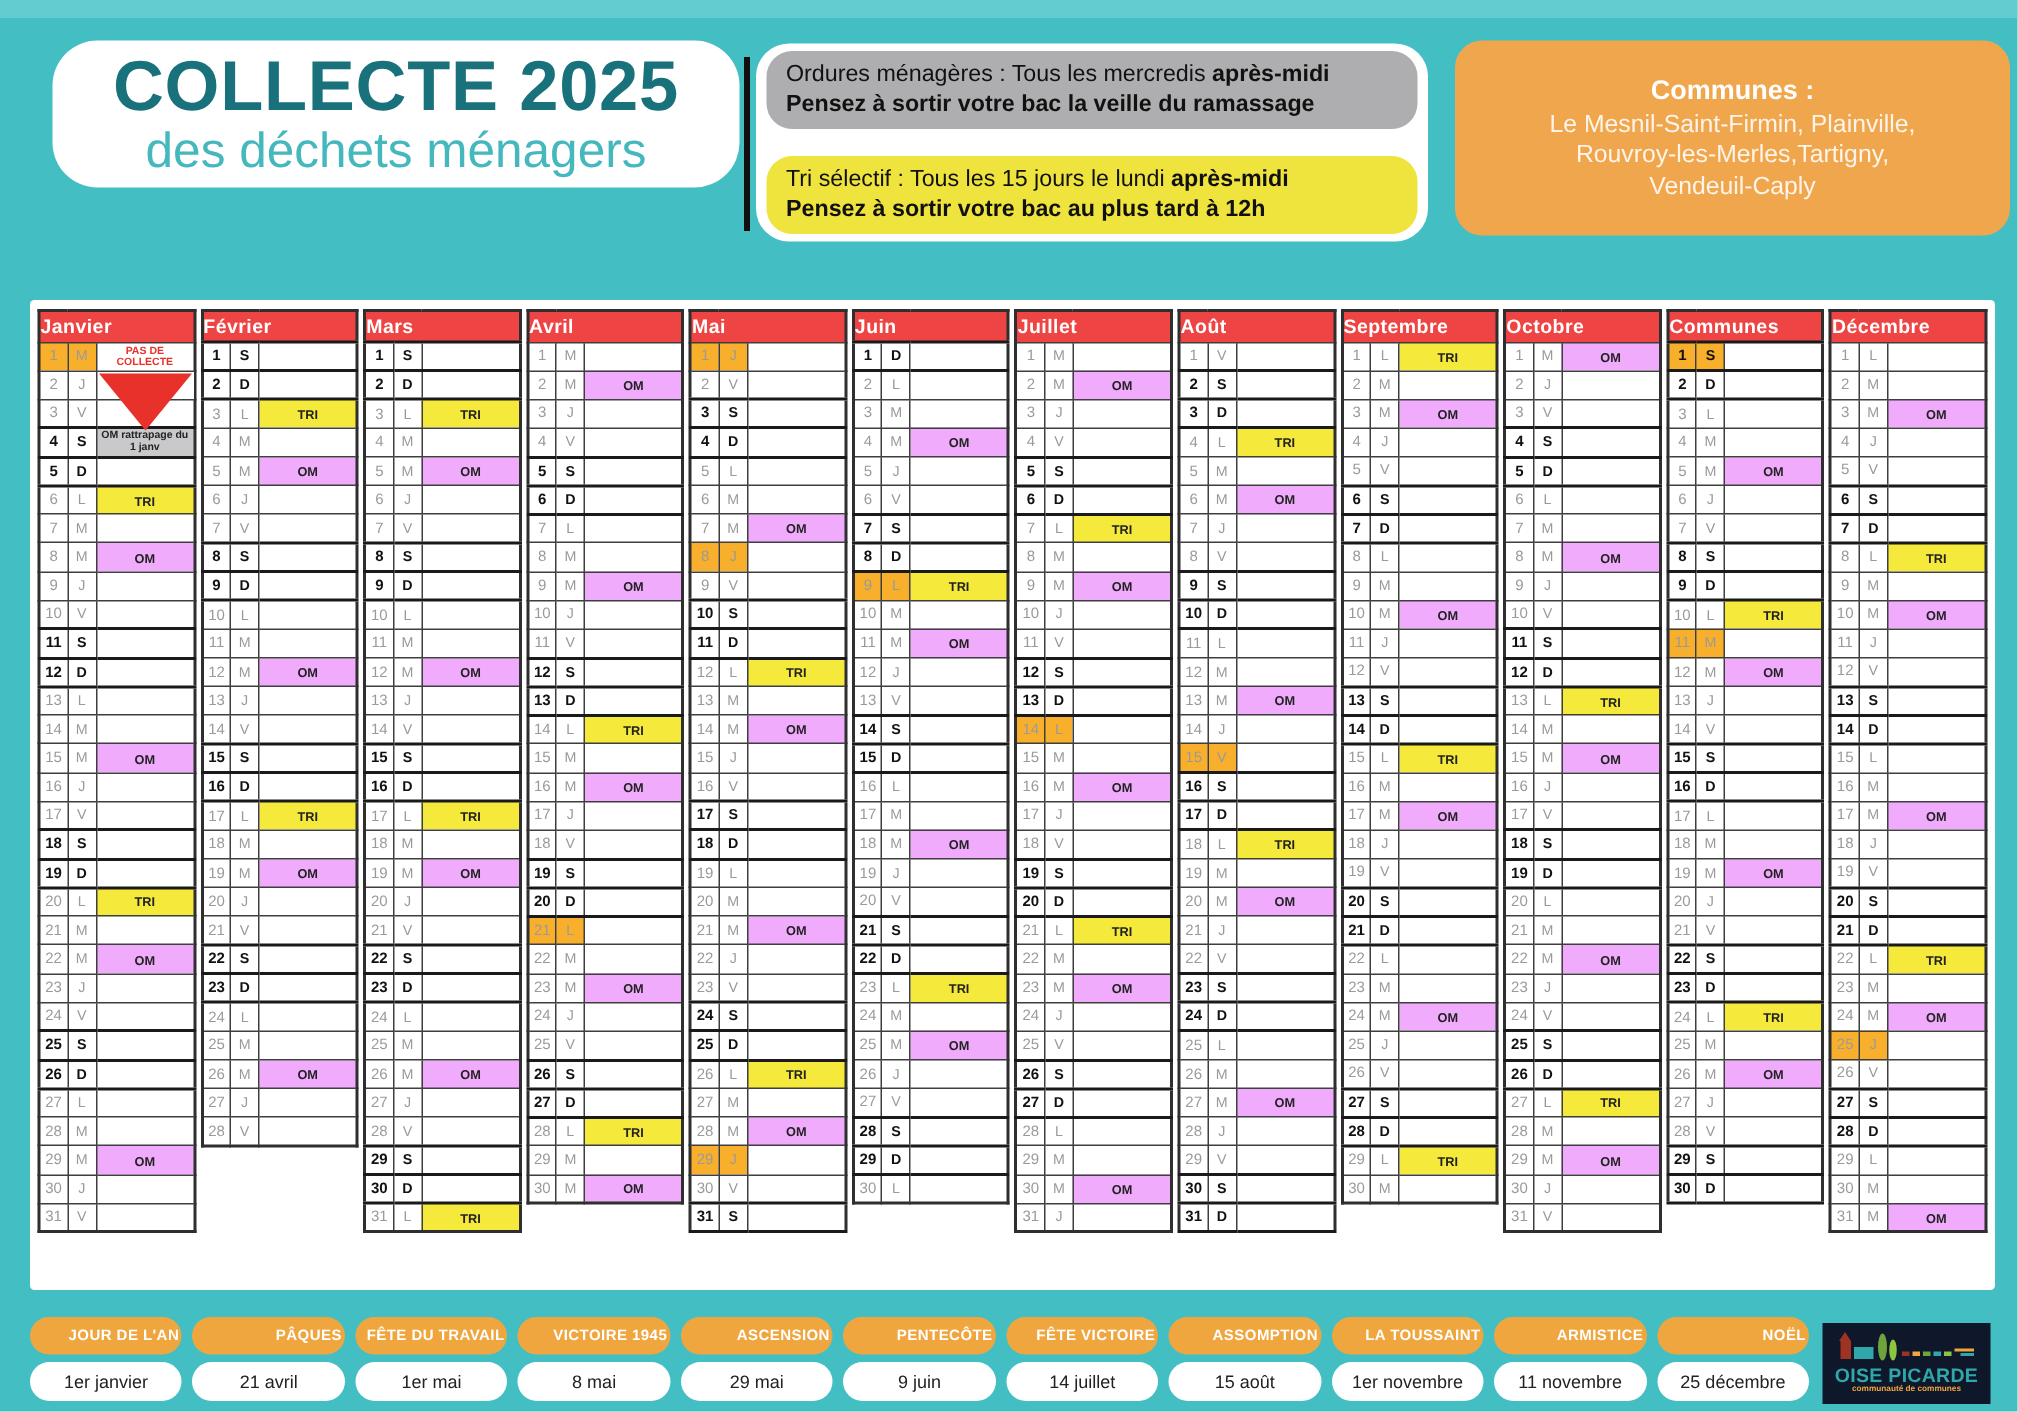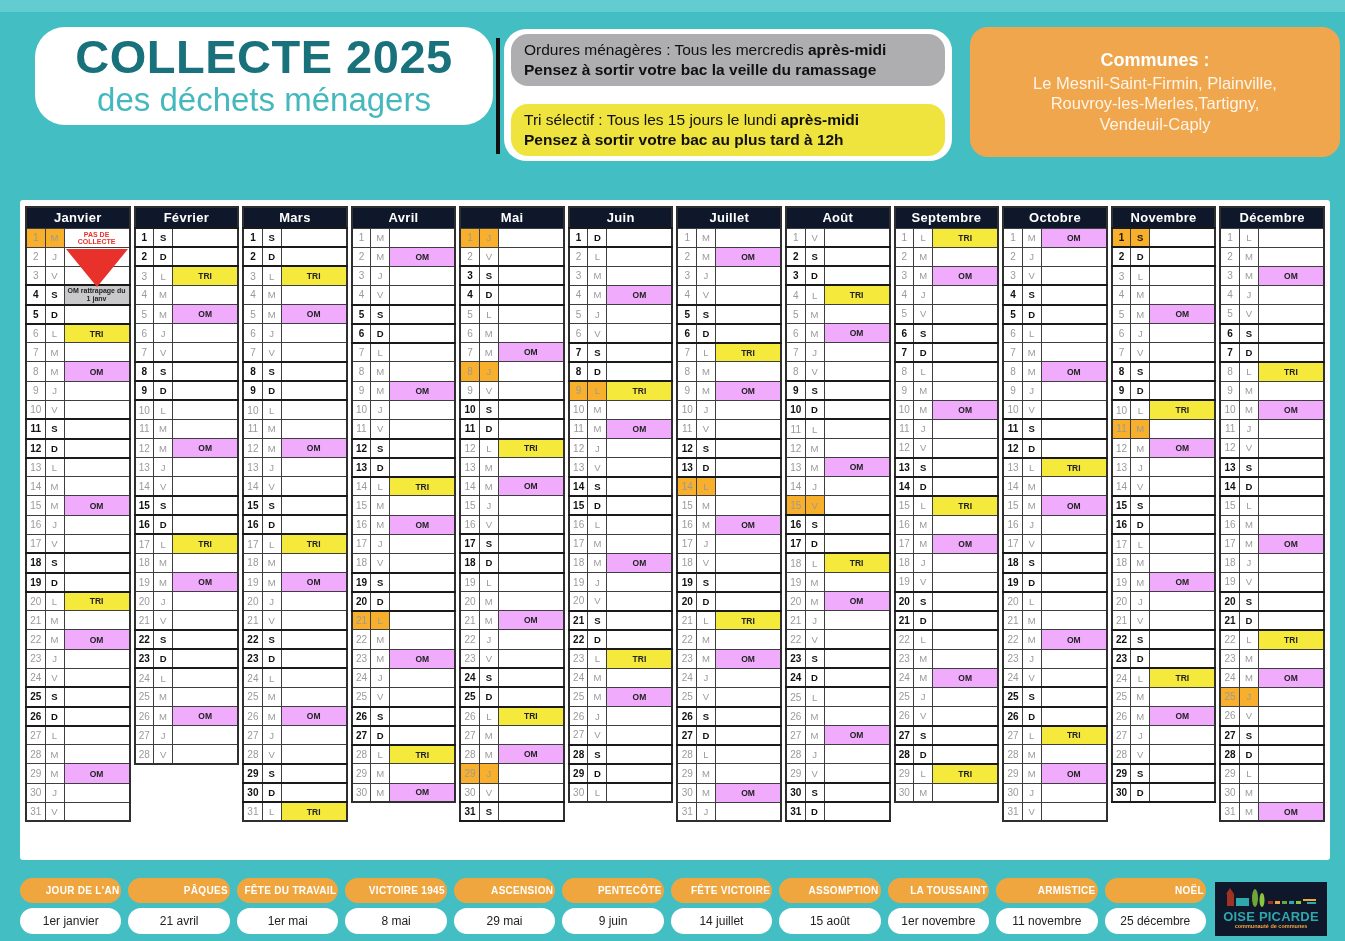--- a/index.html
+++ b/index.html
@@ -42,22 +42,22 @@
   .communes-line { color:rgba(255,255,255,0.88); font-size:16.5px; line-height:1.25; }
 
   
   .cal-panel {
     position:absolute; left:20px; top:200px; width:1310px; height:660px;
     background:#fff; border-radius:3px; padding:6px 5px;
   }
   .months { display:flex; gap:3px; align-items:flex-start; }
   table.month { flex:1; border-collapse:collapse; table-layout:fixed; width:100%; border:2px solid #2F2F2F; }
   table.month th.mh {
-    background:#0f172a; color:#fff; font-weight:700; font-size:13px;
-    height:21px; text-align:center; border:1px solid #3E3E3E; letter-spacing:0.3px;
+    background:#ef4444; color:#fff; font-weight:700; font-size:13px;
+    height:21px; text-align:left; border:1px solid #3E3E3E; letter-spacing:0.3px;
   }
   table.month td { border:1px solid #3E3E3E; height:19.15px; padding:0; text-align:center; vertical-align:middle; background:#fff; }
   td.num { font-size:10px; color:#9A9A9A; }
   td.let { font-size:9.5px; color:#9A9A9A; }
   td.num.we, td.let.we { color:#111; font-weight:700; }
   tr.we td { border-top:2px solid #1A1A1A; border-bottom:2px solid #1A1A1A; }
   td.hol { background:#F8B02C !important; }
   td.mark { font-size:8.5px; font-weight:700; color:#222; }
   td.mark.om { background:#f0abfc; }
   td.mark.tri { background:#F5E93B; }
@@ -1786,21 +1786,21 @@
         </tbody>
       </table>
       <table class="month">
         <colgroup>
           <col style="width: 19px;">
           <col style="width: 19px;">
           <col>
         </colgroup>
         <thead>
           <tr>
-            <th colspan="3" class="mh">Novembre</th>
+            <th colspan="3" class="mh">Communes</th>
           </tr>
         </thead>
         <tbody>
           <tr class="we">
             <td class="num we hol">1</td>
             <td class="let we hol">S</td>
             <td class="mark"></td>
           </tr>
           <tr class="we">
             <td class="num we">2</td>

